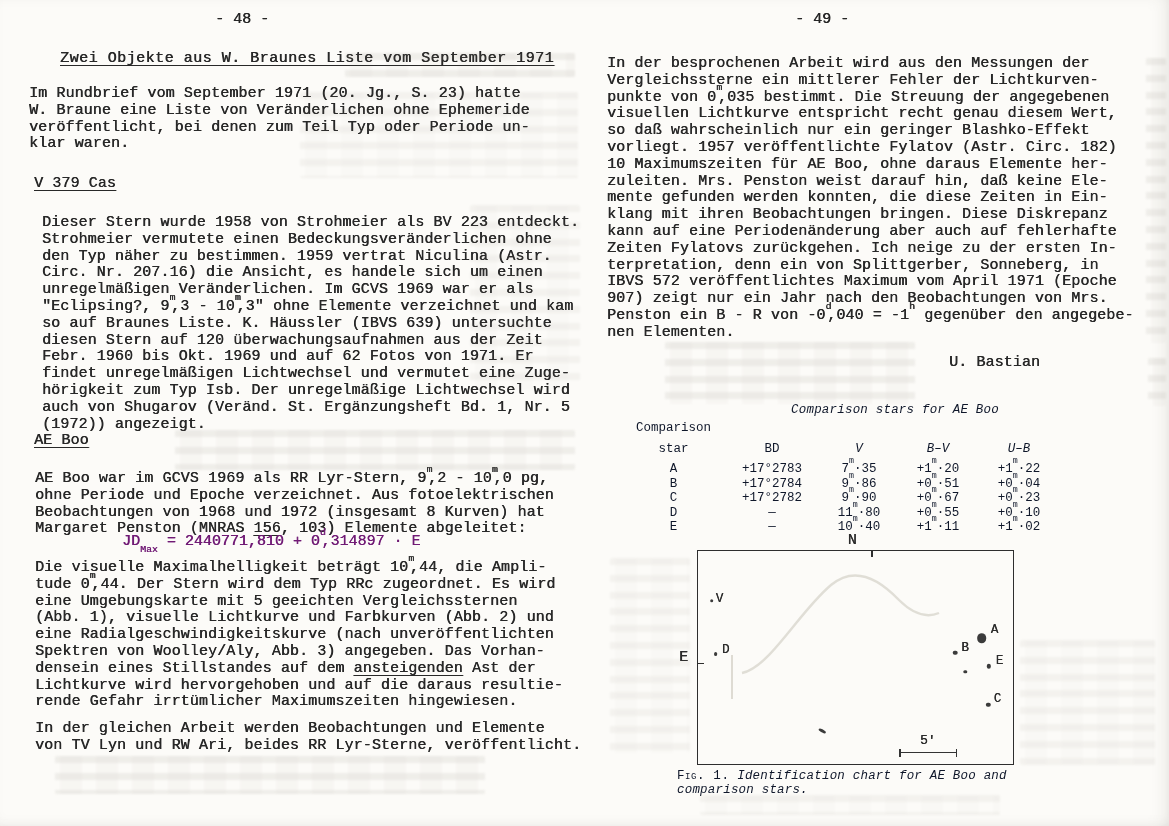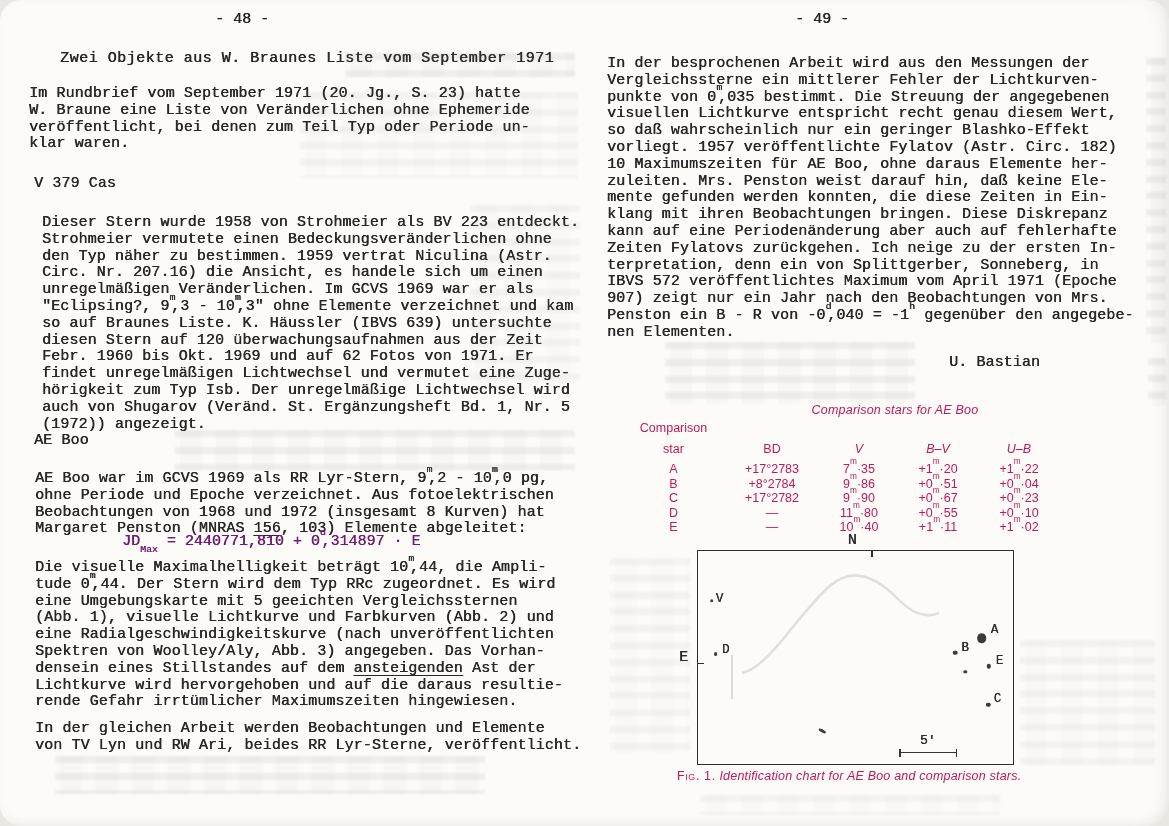--- a/index.html
+++ b/index.html
@@ -1,32 +1,32 @@
 <!DOCTYPE html>
 <html><head>
 <meta charset="utf-8">
 <style>
   html,body{margin:0;padding:0;background:#e9e7e2;}
   .scan{position:relative;width:1169px;height:826px;background:#fcfbf8;overflow:hidden;
         box-shadow:inset -10px 0 22px -16px rgba(60,55,45,.25), inset 0 -8px 18px -14px rgba(60,55,45,.15);
-        font-family:"Liberation Mono","DejaVu Sans Mono",monospace;color:#262626;border-radius:21px;}
+        font-family:"Liberation Mono","DejaVu Sans Mono",monospace;color:#262626;}
   .tw{font-family:"Liberation Mono","DejaVu Sans Mono",monospace;font-size:15px;line-height:16.8px;
       letter-spacing:.1px;text-shadow:.4px 0 0 currentColor;color:#282828;}
   .abs{position:absolute;}
   .pre{white-space:pre-line;}
-  .u{text-underline-offset:3px;text-decoration-thickness:1.4px;text-align:right;}
+  .u{text-decoration:underline;text-underline-offset:3px;text-decoration-thickness:1.4px;text-align:right;}
   .u-inline{text-decoration:underline;text-underline-offset:3px;text-decoration-thickness:1.4px;}
   .pageno{font-size:15px;text-align:center;width:90px;text-shadow:.4px 0 0 currentColor;}
   .doc-title{font-size:15px;letter-spacing:.5px;text-shadow:.5px 0 0 currentColor;}
   sup{font-size:66%;position:relative;top:-.42em;line-height:0;}
   sub{font-size:66%;position:relative;top:.28em;line-height:0;}
   sup.ovc{margin-right:-.44em;}
   .formula{font-size:15px;text-shadow:.4px 0 0 currentColor;color:#701a75;}
   
-  .serif{font-family:Liberation Sans, sans-serif;color:#be185d;}
+  .serif{font-family:Liberation Mono, monospace;color:#0f172a;}
   .tbl-title{font-size:12.5px;font-style:italic;text-align:center;letter-spacing:.2px;}
   .ctable{display:grid;grid-template-columns:103px 94px 80px 78px 84px;font-size:12.5px;}
   .ctable .hcell{align-self:end;text-align:center;padding-bottom:2px;line-height:21px;}
   .ctable .hcell.it{font-style:italic;}
   .ctable .tcell{text-align:center;line-height:14.5px;height:14.5px;}
   
   .figbox{position:absolute;border:1.6px solid #2e2e2e;background:transparent;}
   .fig-dir{position:absolute;font-size:15px;text-shadow:.4px 0 0 currentColor;color:#2b2b2b;}
   .fig-tick-n{position:absolute;width:1.6px;height:6px;background:#2e2e2e;top:0;}
   .fig-tick-e{position:absolute;width:6px;height:1.6px;background:#2e2e2e;left:0;}
@@ -132,21 +132,21 @@
     <div class="hcell">BD</div>
     <div class="hcell it">V</div>
     <div class="hcell it">B–V</div>
     <div class="hcell it">U–B</div>
   <div class="tcell">A</div>
       <div class="tcell">+17°2783</div>
       <div class="tcell">7<sup>m</sup>·35</div>
       <div class="tcell">+1<sup>m</sup>·20</div>
       <div class="tcell">+1<sup>m</sup>·22</div>
       <div class="tcell">B</div>
-      <div class="tcell">+8°2784</div>
+      <div class="tcell">+17°2784</div>
       <div class="tcell">9<sup>m</sup>·86</div>
       <div class="tcell">+0<sup>m</sup>·51</div>
       <div class="tcell">+0<sup>m</sup>·04</div>
       <div class="tcell">C</div>
       <div class="tcell">+17°2782</div>
       <div class="tcell">9<sup>m</sup>·90</div>
       <div class="tcell">+0<sup>m</sup>·67</div>
       <div class="tcell">+0<sup>m</sup>·23</div>
       <div class="tcell">D</div>
       <div class="tcell">—</div>

